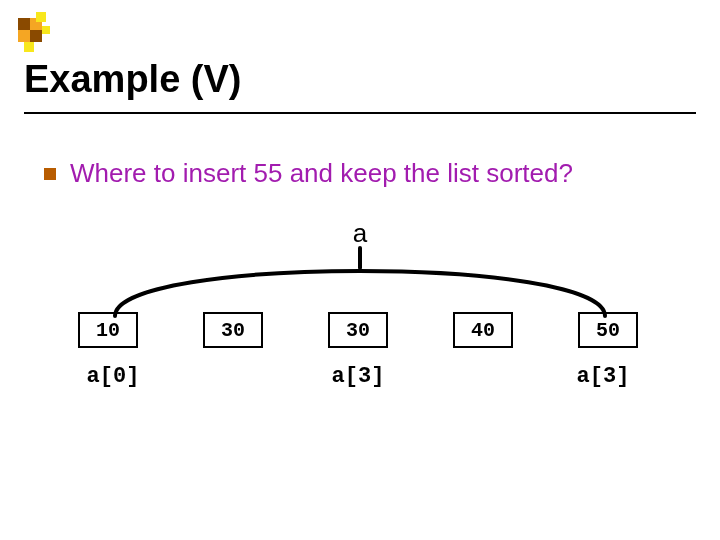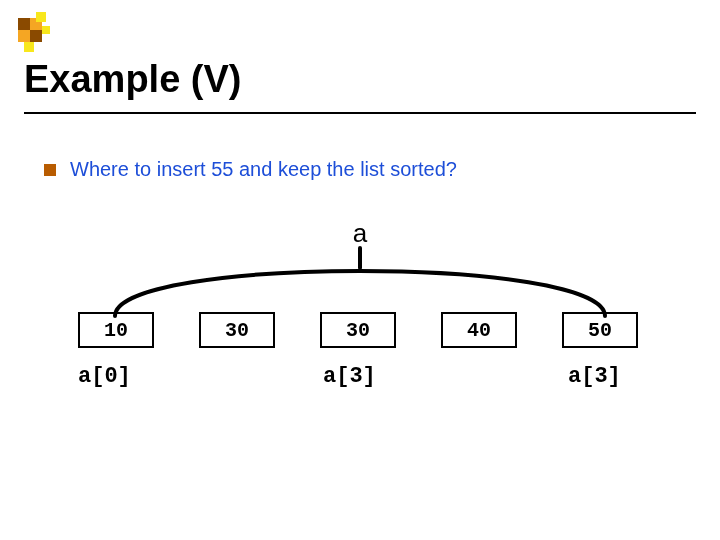--- a/index.html
+++ b/index.html
@@ -43,22 +43,22 @@
     align-items: center;
     gap: 14px;
   }
   .bullet {
     width: 12px;
     height: 12px;
     background: #b85c00;
     flex: none;
   }
   .bullet-text {
-    font-size: 20px;
-    color: #1d4ed8;
+    font-size: 26px;
+    color: #a21caf;
   }
   .array-label {
     position: absolute;
     top: 218px;
     left: 0;
     width: 720px;
     text-align: center;
     font-size: 26px;
     color: #000;
   }
@@ -74,42 +74,42 @@
   .arc-svg { display: block; }
   .cells {
     position: absolute;
     top: 312px;
     left: 78px;
     width: 560px;
     display: flex;
     justify-content: space-between;
   }
   .cell {
-    width: 76px;
+    width: 60px;
     height: 36px;
     border: 2px solid #000;
     display: flex;
     align-items: center;
     justify-content: center;
     font-family: "Courier New", monospace;
     font-weight: bold;
     font-size: 20px;
     color: #000;
   }
   .indices {
     position: absolute;
     top: 364px;
     left: 78px;
     width: 560px;
     display: flex;
     justify-content: space-between;
   }
   .idx {
     width: 70px;
-    text-align: left;
+    text-align: center;
     font-family: "Courier New", monospace;
     font-weight: bold;
     font-size: 22px;
     color: #000;
   }
 </style>
 </head>
 <body>
 
 <div class="logo">

